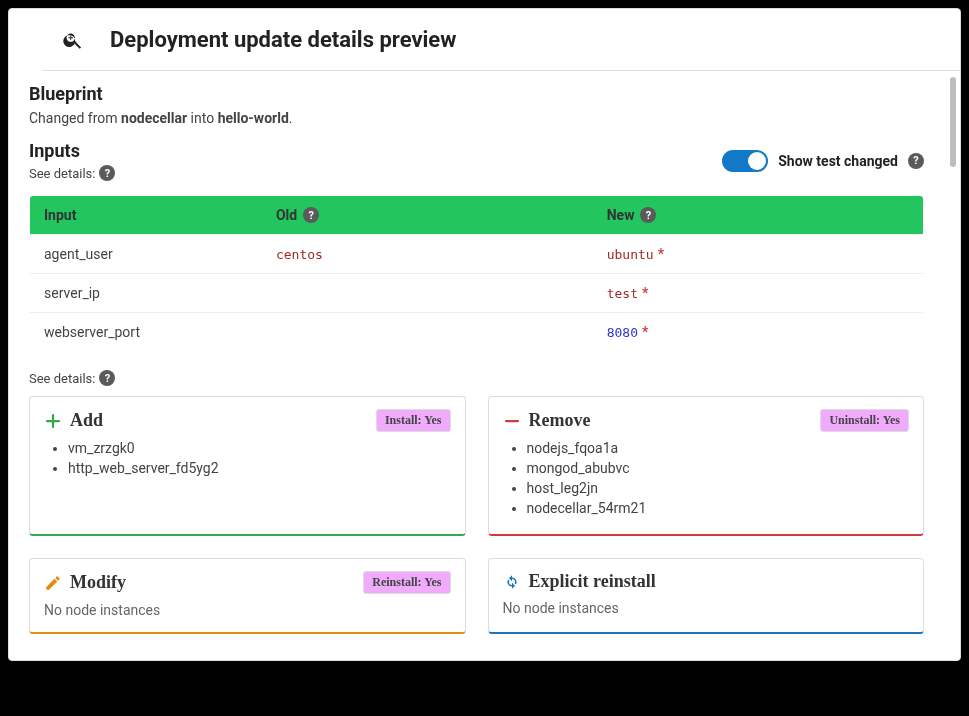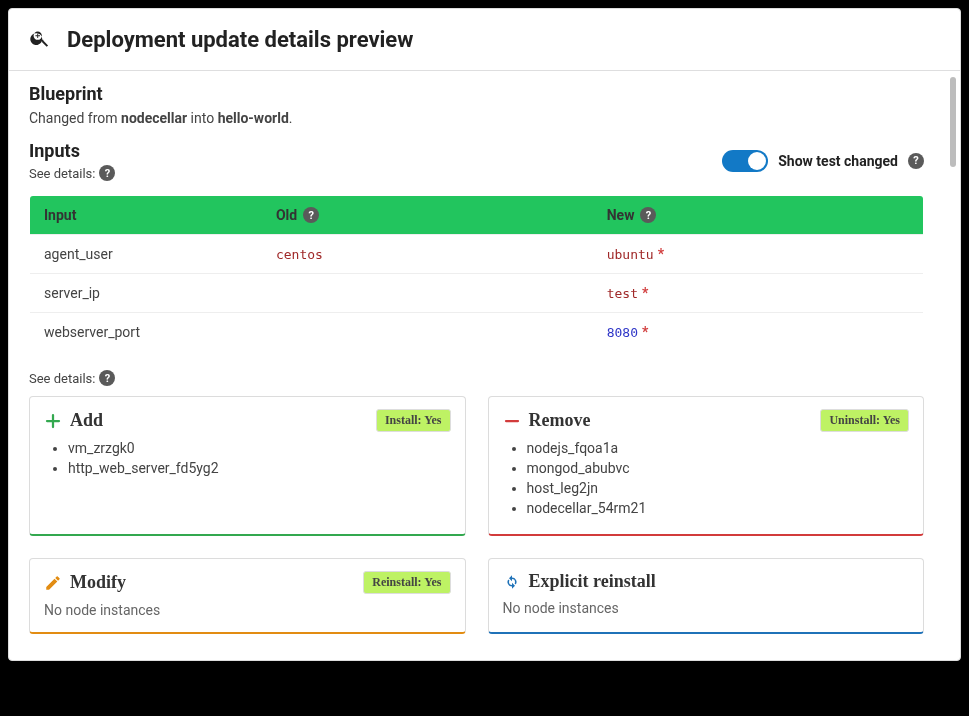--- a/index.html
+++ b/index.html
@@ -13,23 +13,25 @@
     }
     .modal {
       background: #fff;
       border-radius: 4px;
       overflow: hidden;
       border: 1px solid #ddd;
       position: relative;
     }
     .modal-header {
       display: flex;
-      gap: 16px;
+      align-items: center;
+      gap: 26px;
       padding: 18px 20px;
       border-bottom: 1px solid rgba(34,36,38,.15);
+      margin-left: 33px;
     }
     .modal-header h1 {
       font-size: 22px;
       font-weight: 700;
       color: #222;
     }
     .modal-body {
       padding: 0 16px 14px 0;
       max-height: 640px;
       overflow-y: auto;
@@ -165,21 +167,21 @@
       align-items: center;
       gap: 8px;
       font-size: 18px;
       font-weight: 700;
     }
     .card-green .card-title svg { color: #33a84f; }
     .card-red .card-title svg { color: #d23b3b; }
     .card-orange .card-title svg { color: #e28c12; }
     .card-blue .card-title svg { color: #1f72b8; }
     .badge {
-      background: #bef264;
+      background: #f0abfc;
       border: 1px solid #ddd;
       border-radius: 3px;
       padding: 3px 8px;
       font-size: 12px;
       font-weight: 700;
       color: #444;
       margin-left: 24px;
     }
     .card ul {
       list-style: disc;

